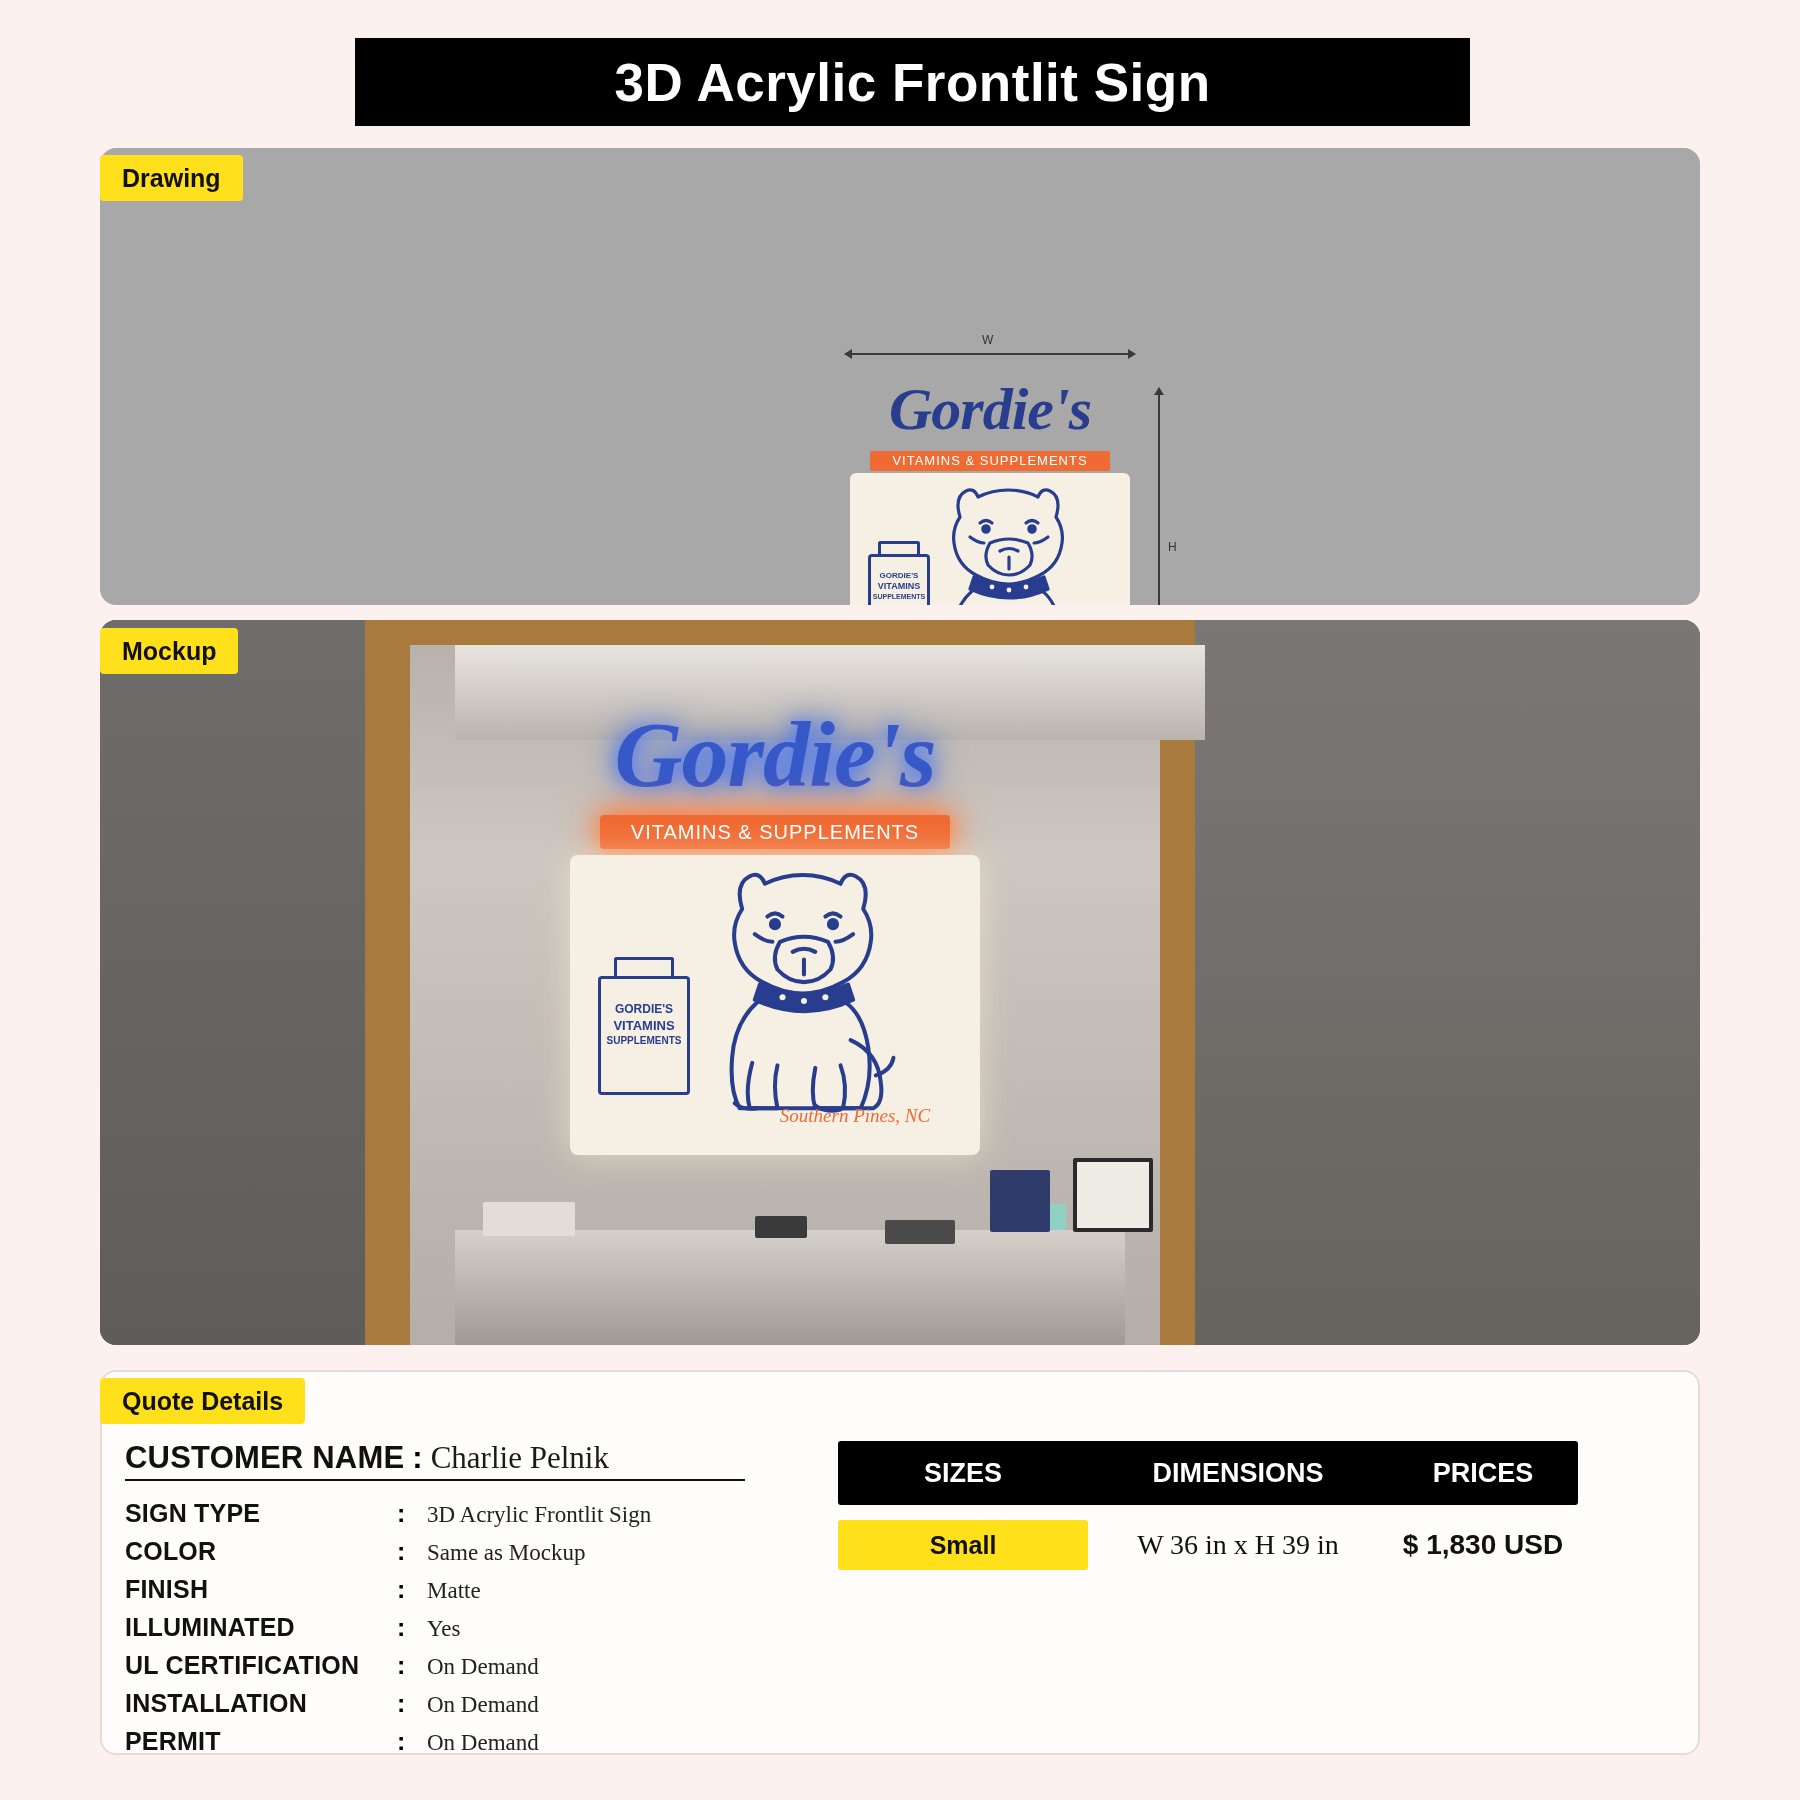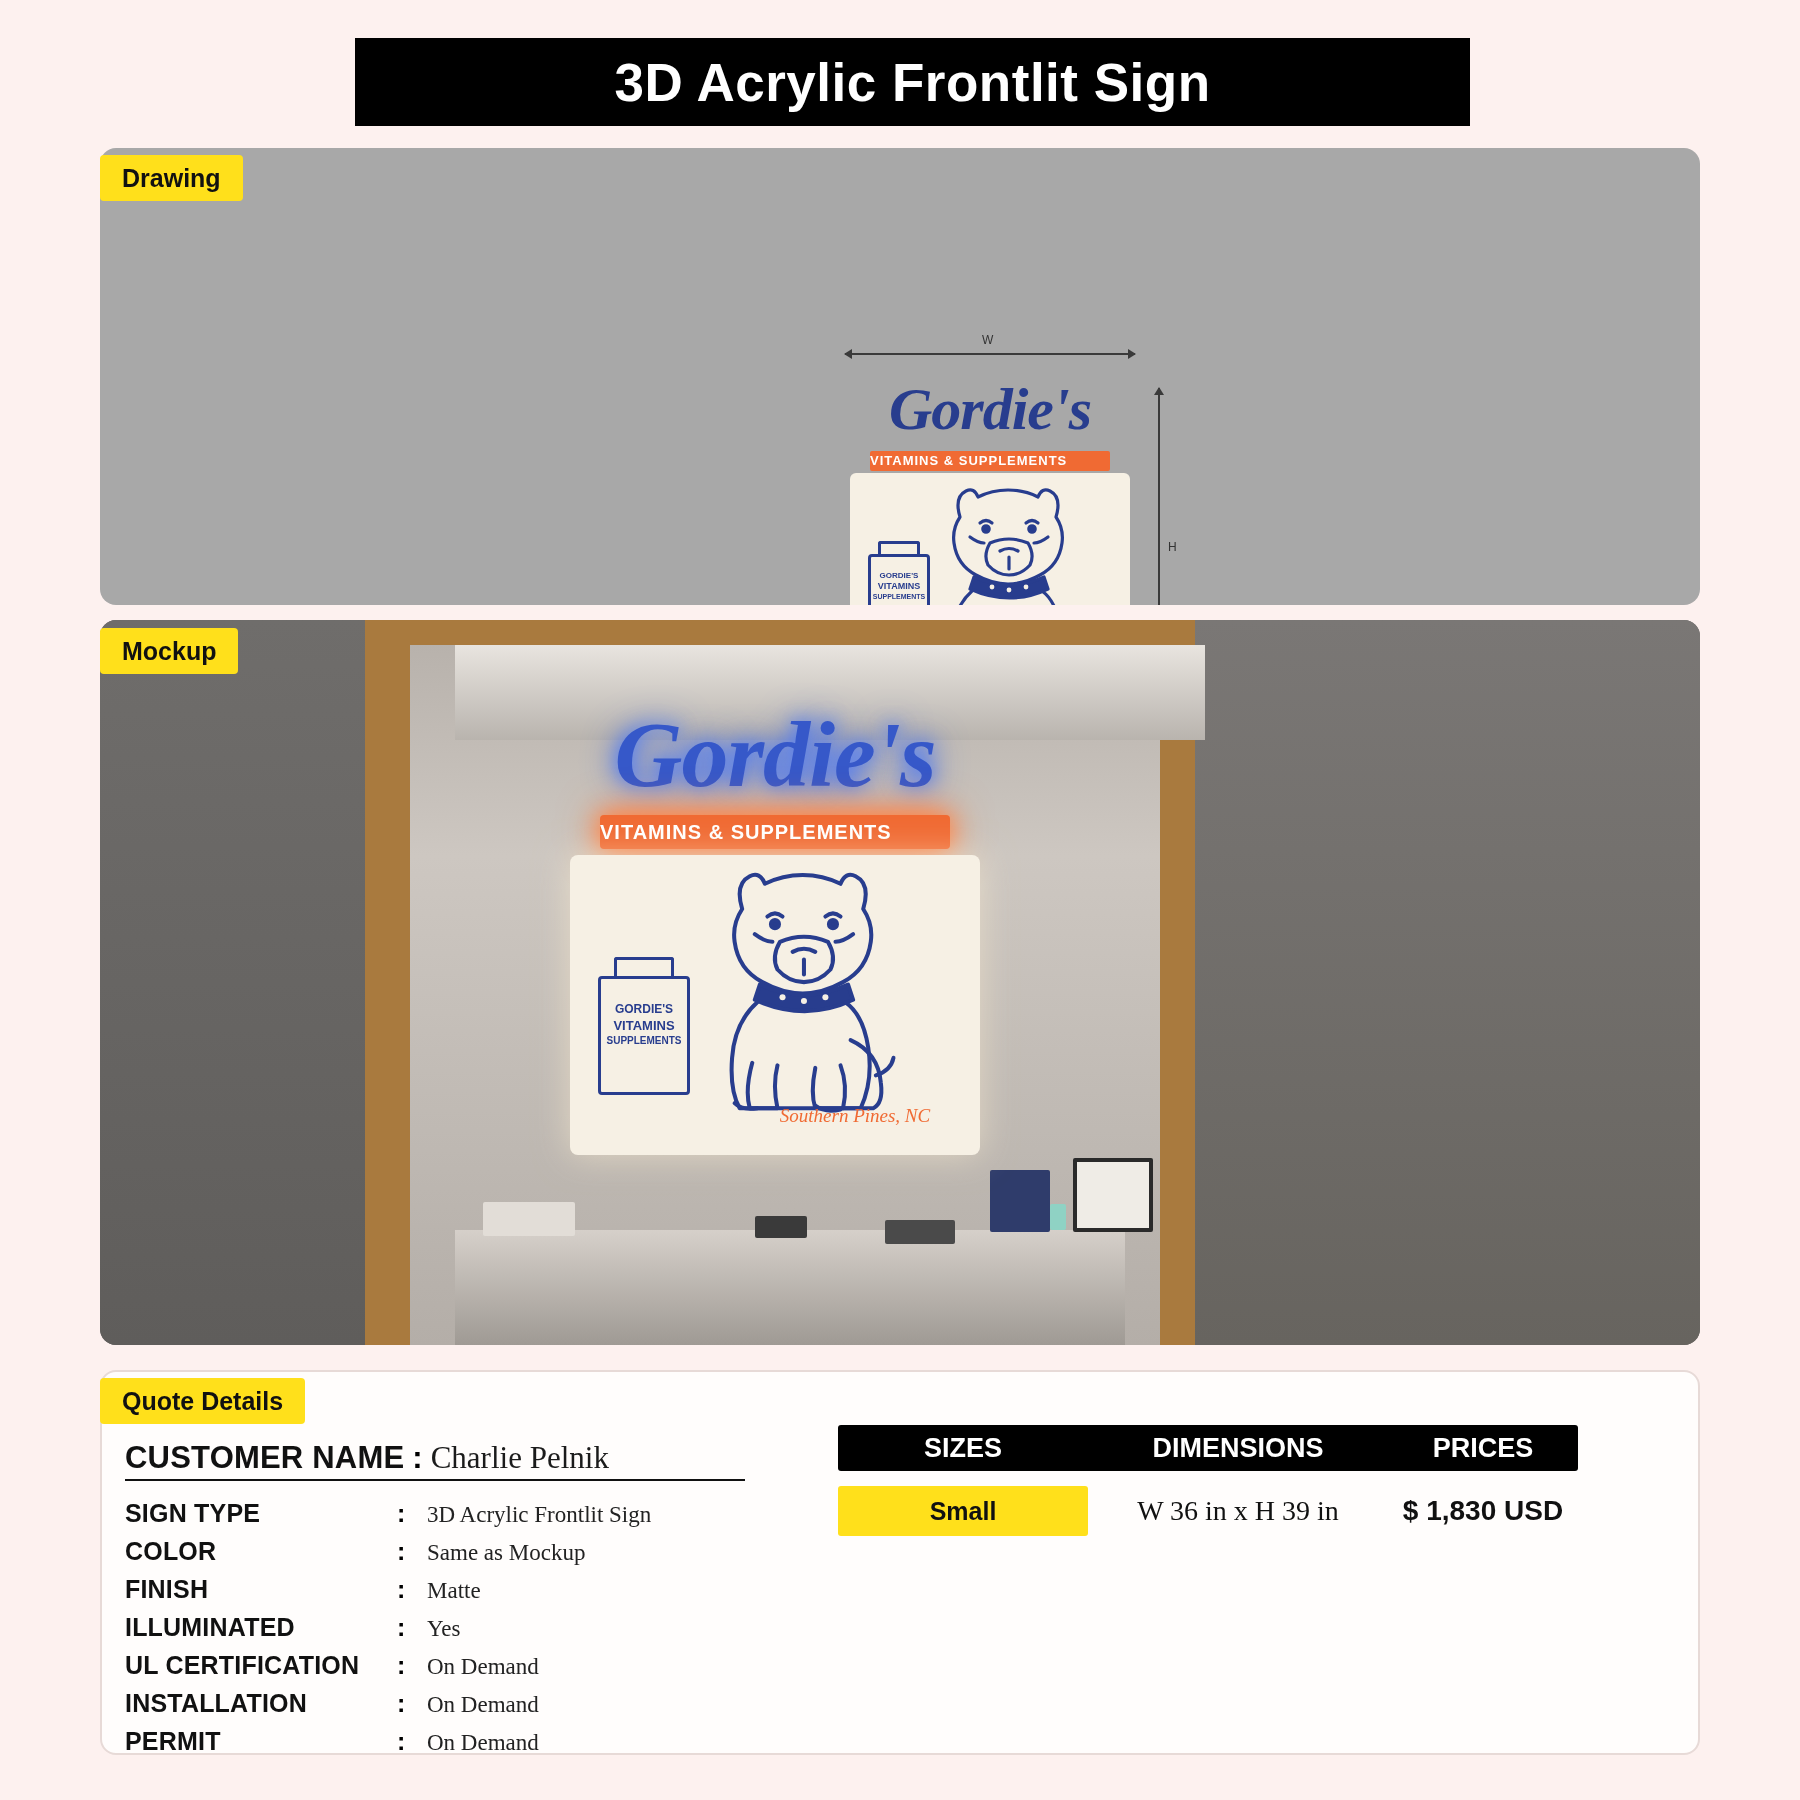--- a/index.html
+++ b/index.html
@@ -108,22 +108,23 @@
 
   
   .price-table {
     position: absolute;
     left: 838px; top: 1425px;
     width: 740px;
   }
   .pt-head {
     display: flex;
     background: #000; color: #fff;
-    height: 46px; align-items: center;
+    height: 64px; align-items: center;
     border-radius: 3px;
+    margin-top: 16px;
   }
   .pt-head div { font-size: 27px; font-weight: bold; text-align: center; }
   .col-size { width: 250px; }
   .col-dim  { width: 300px; }
   .col-price{ width: 190px; }
   .pt-row { display: flex; align-items: center; height: 56px; margin-top: 12px; }
   .pt-row .size-cell {
     width: 250px; height: 50px; background: #ffe01b;
     display: flex; align-items: center; justify-content: center;
     font-size: 25px; font-weight: bold; color: #111; border-radius: 3px;
@@ -171,22 +172,22 @@
   .logo-script {
     font-family: "Liberation Serif", serif;
     font-style: italic;
     font-weight: bold;
     color: #283d8e;
     letter-spacing: -1px;
   }
   .logo-bar {
     background: #f06a33;
     color: #fff;
-    font-weight: bold;
-    text-align: left;
+    font-weight: normal;
+    text-align: center;
     letter-spacing: 1px;
   }
   .tagline {
     font-family: "Liberation Serif", serif;
     font-style: italic;
     color: #f06a33;
     font-weight: normal;
   }
   .bottle {
     background: #f6f0e4;

